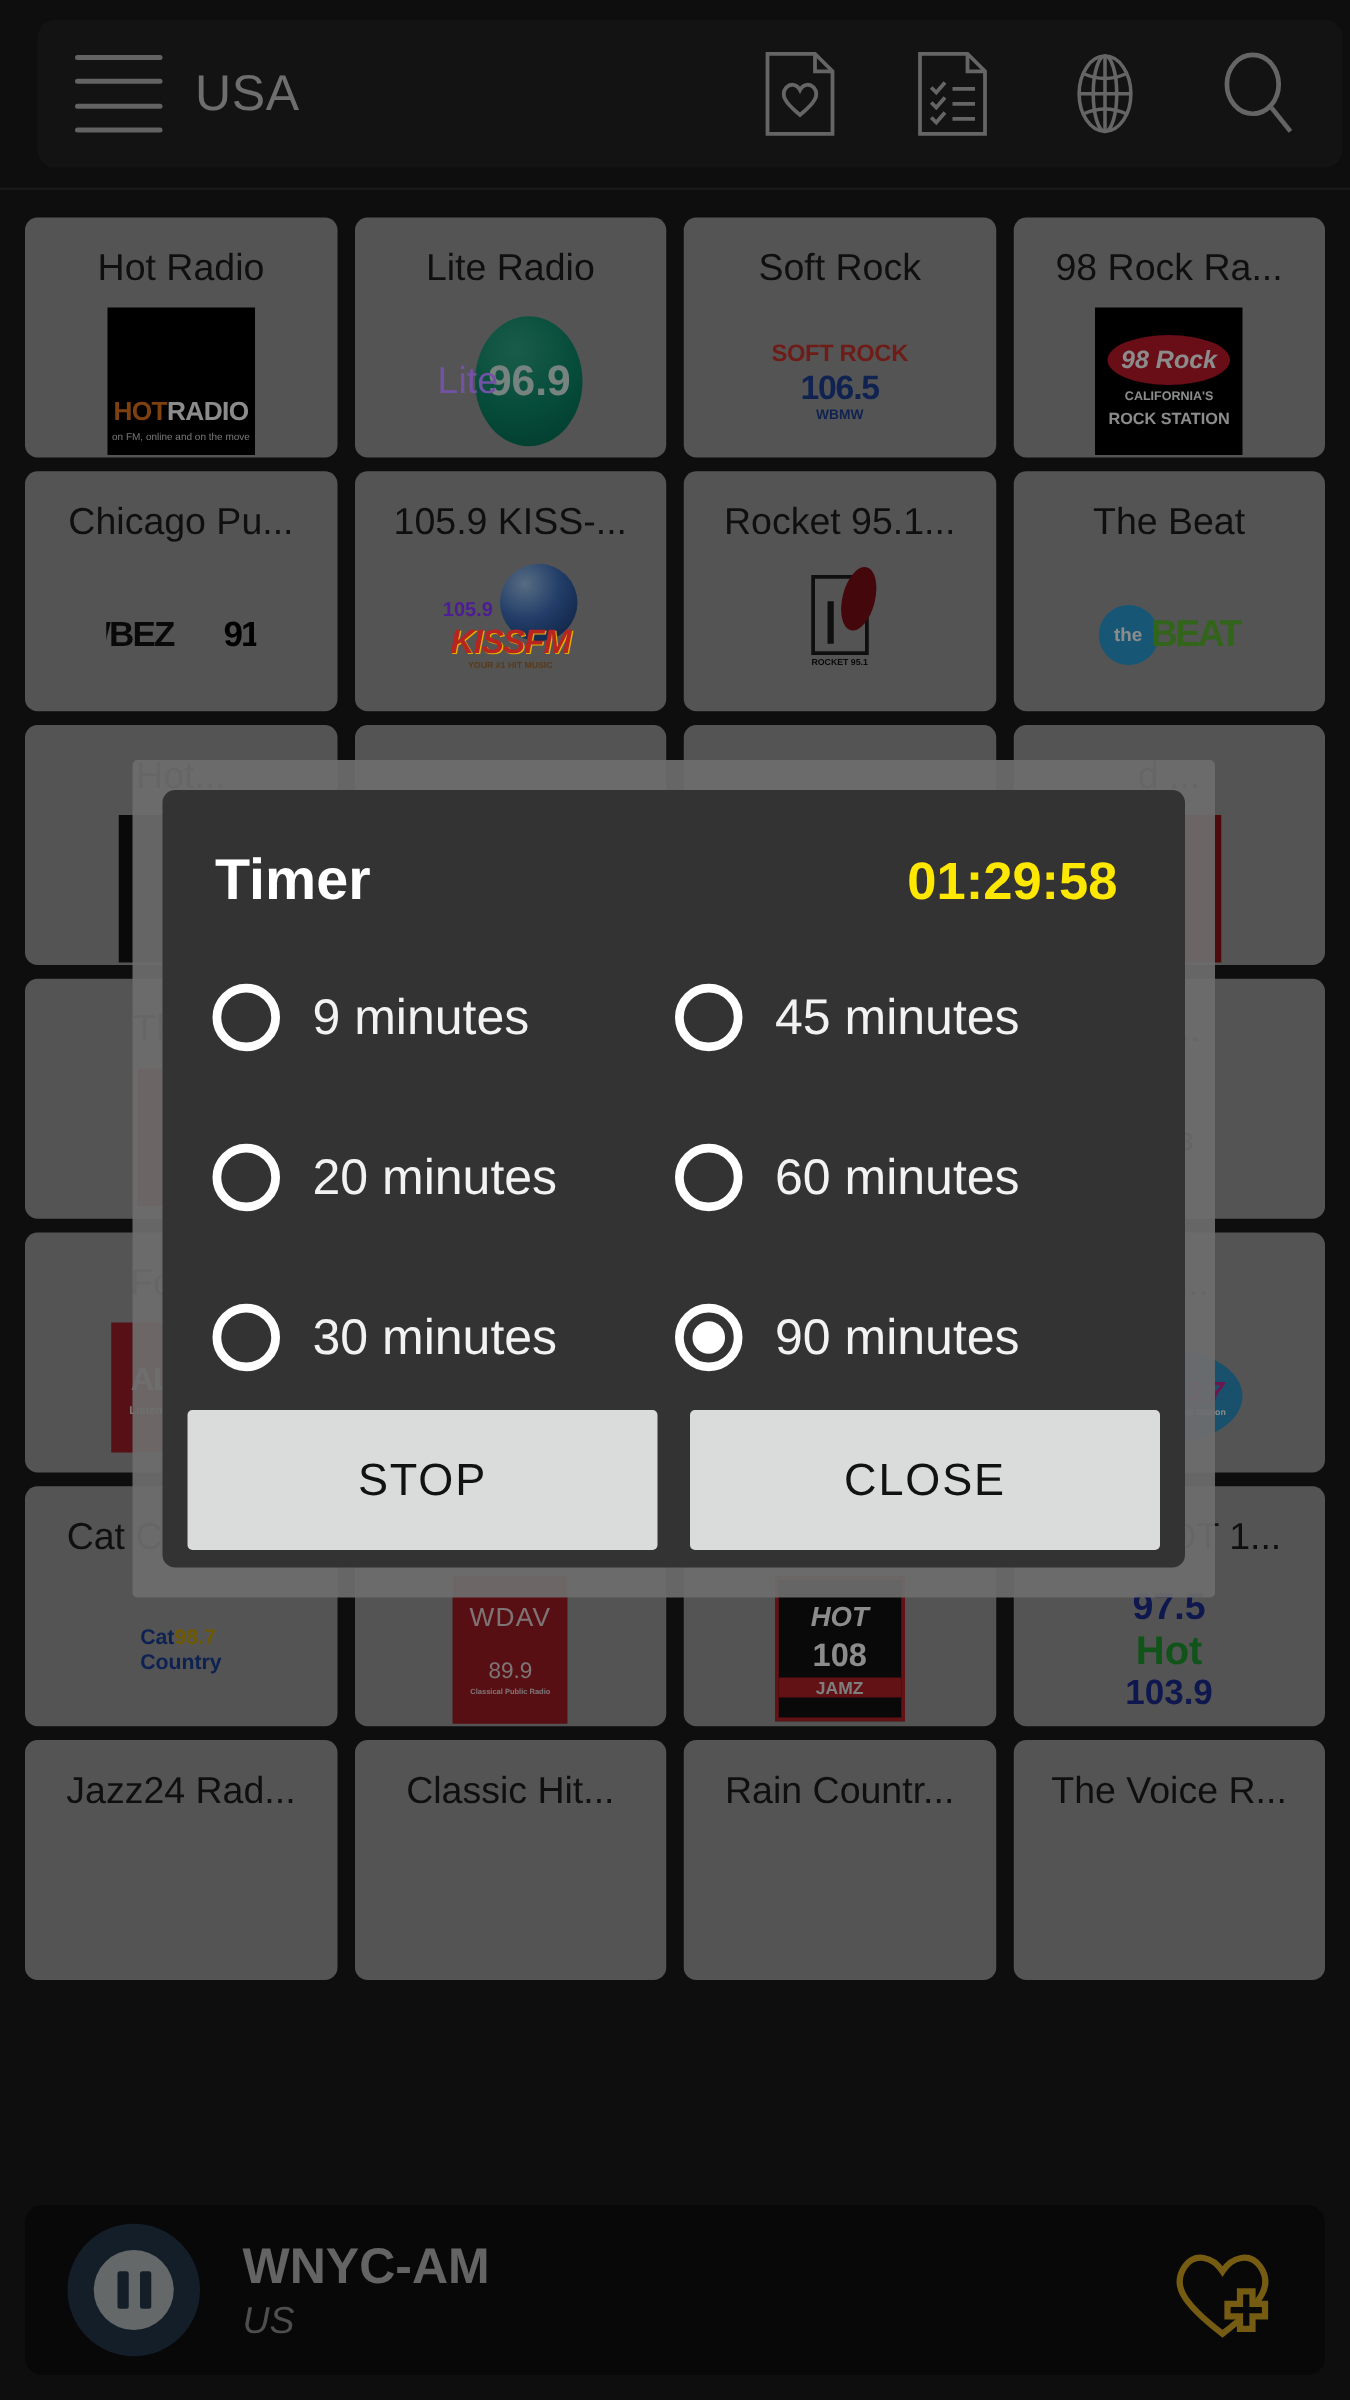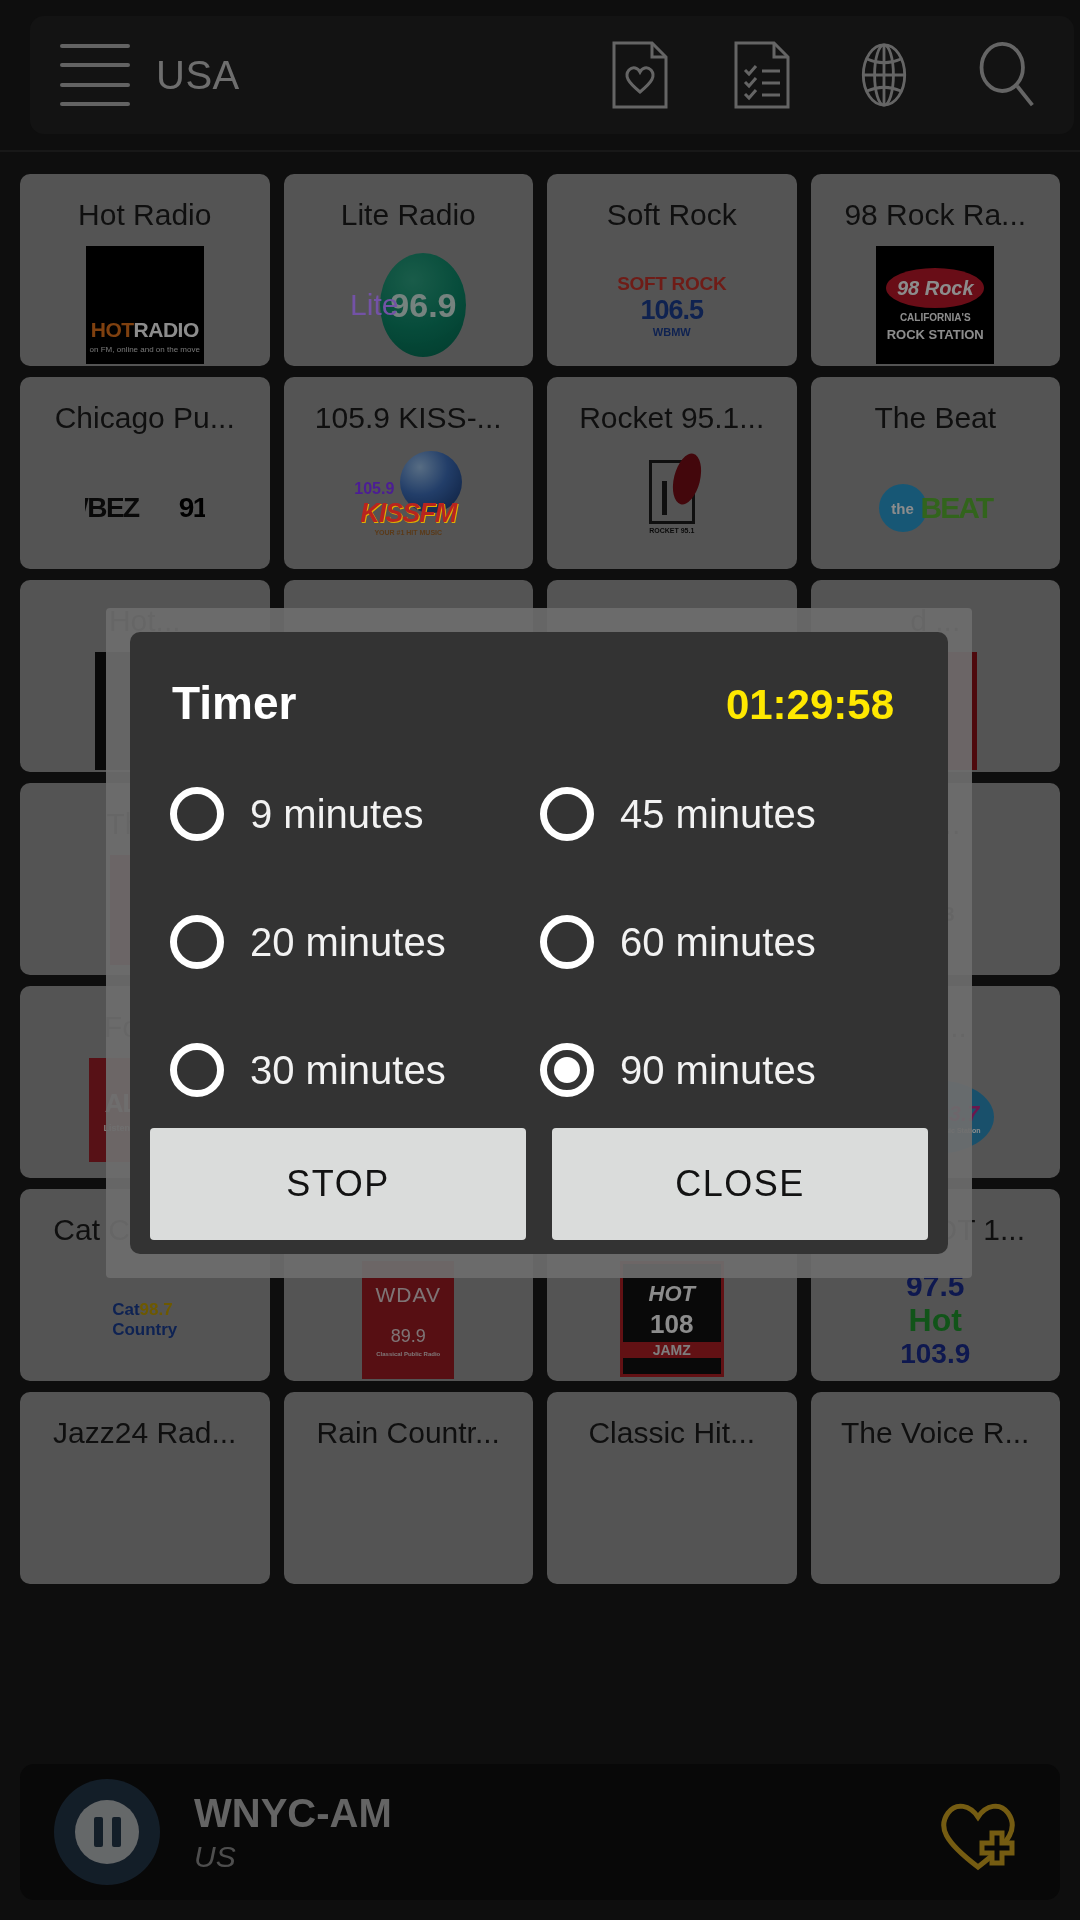--- a/index.html
+++ b/index.html
@@ -314,24 +314,24 @@
         <div class="logo h975">
           <span class="n1">97.5</span>
           <span class="n2">Hot</span>
           <span class="n3">103.9</span>
         </div>
       </div>
       <div class="card">
         <div class="card-title">Jazz24 Rad...</div>
       </div>
       <div class="card">
+        <div class="card-title">Classic Hit...</div>
+      </div>
+      <div class="card">
         <div class="card-title">Rain Countr...</div>
-      </div>
-      <div class="card">
-        <div class="card-title">Classic Hit...</div>
       </div>
       <div class="card">
         <div class="card-title">The Voice R...</div>
       </div>
     </div>
 
   <div class="topbar-wrap">
     <div class="topbar">
       <div class="hamburger">
         <i></i>

